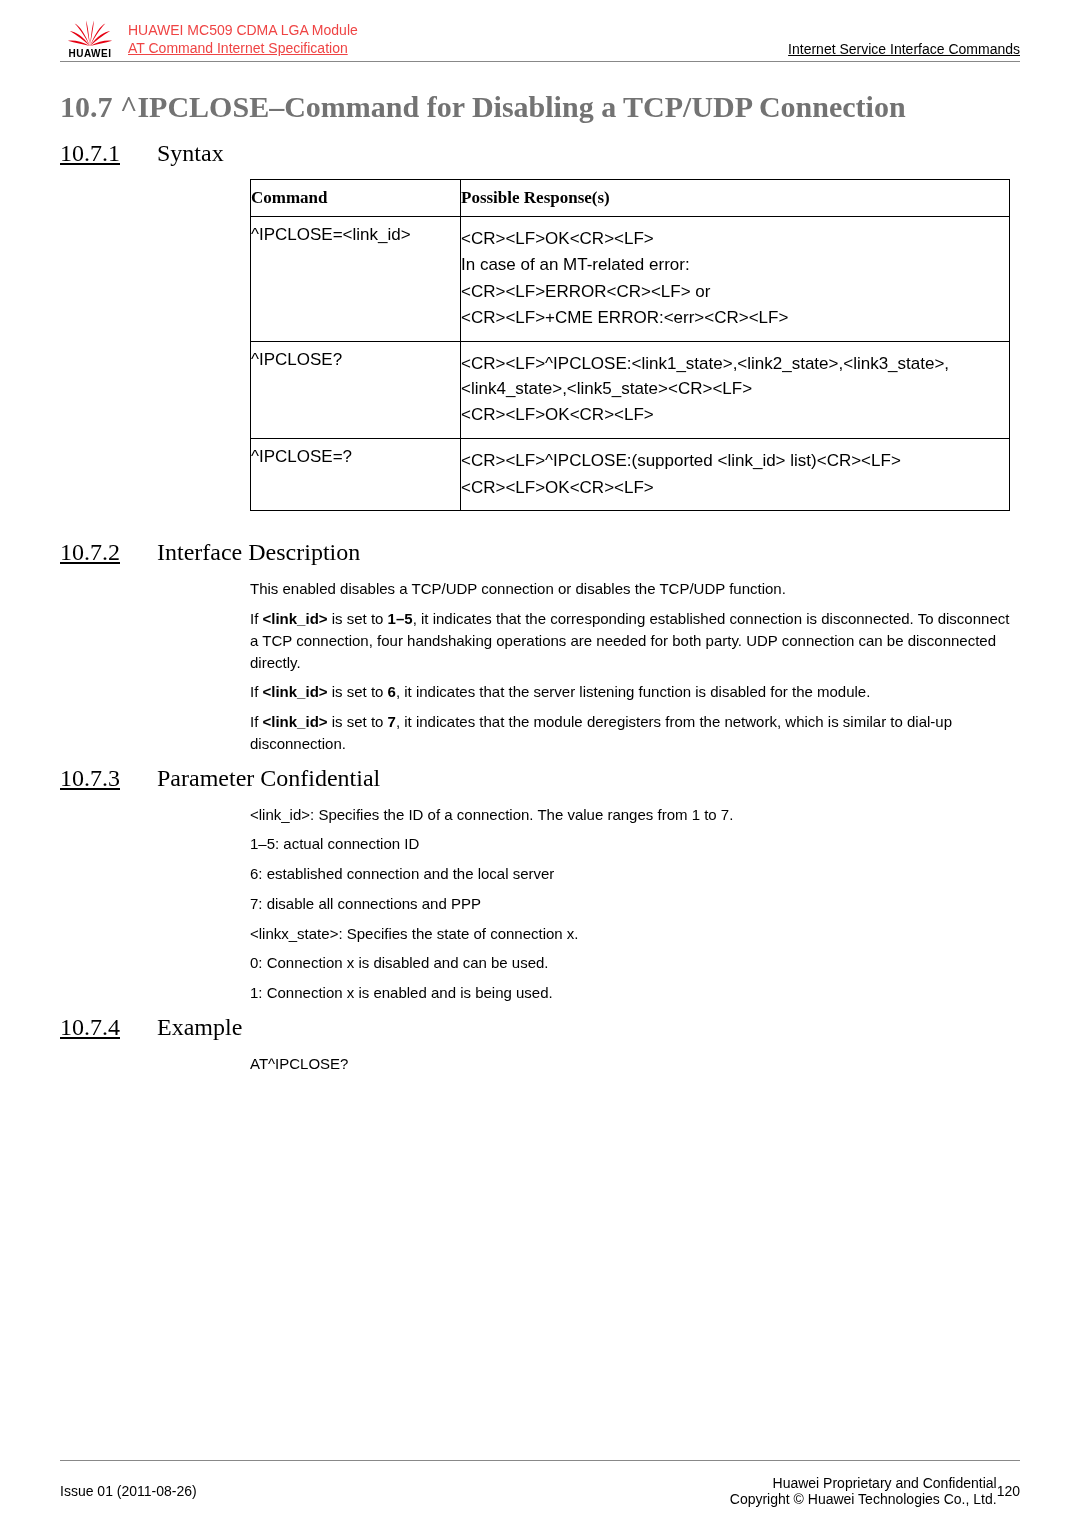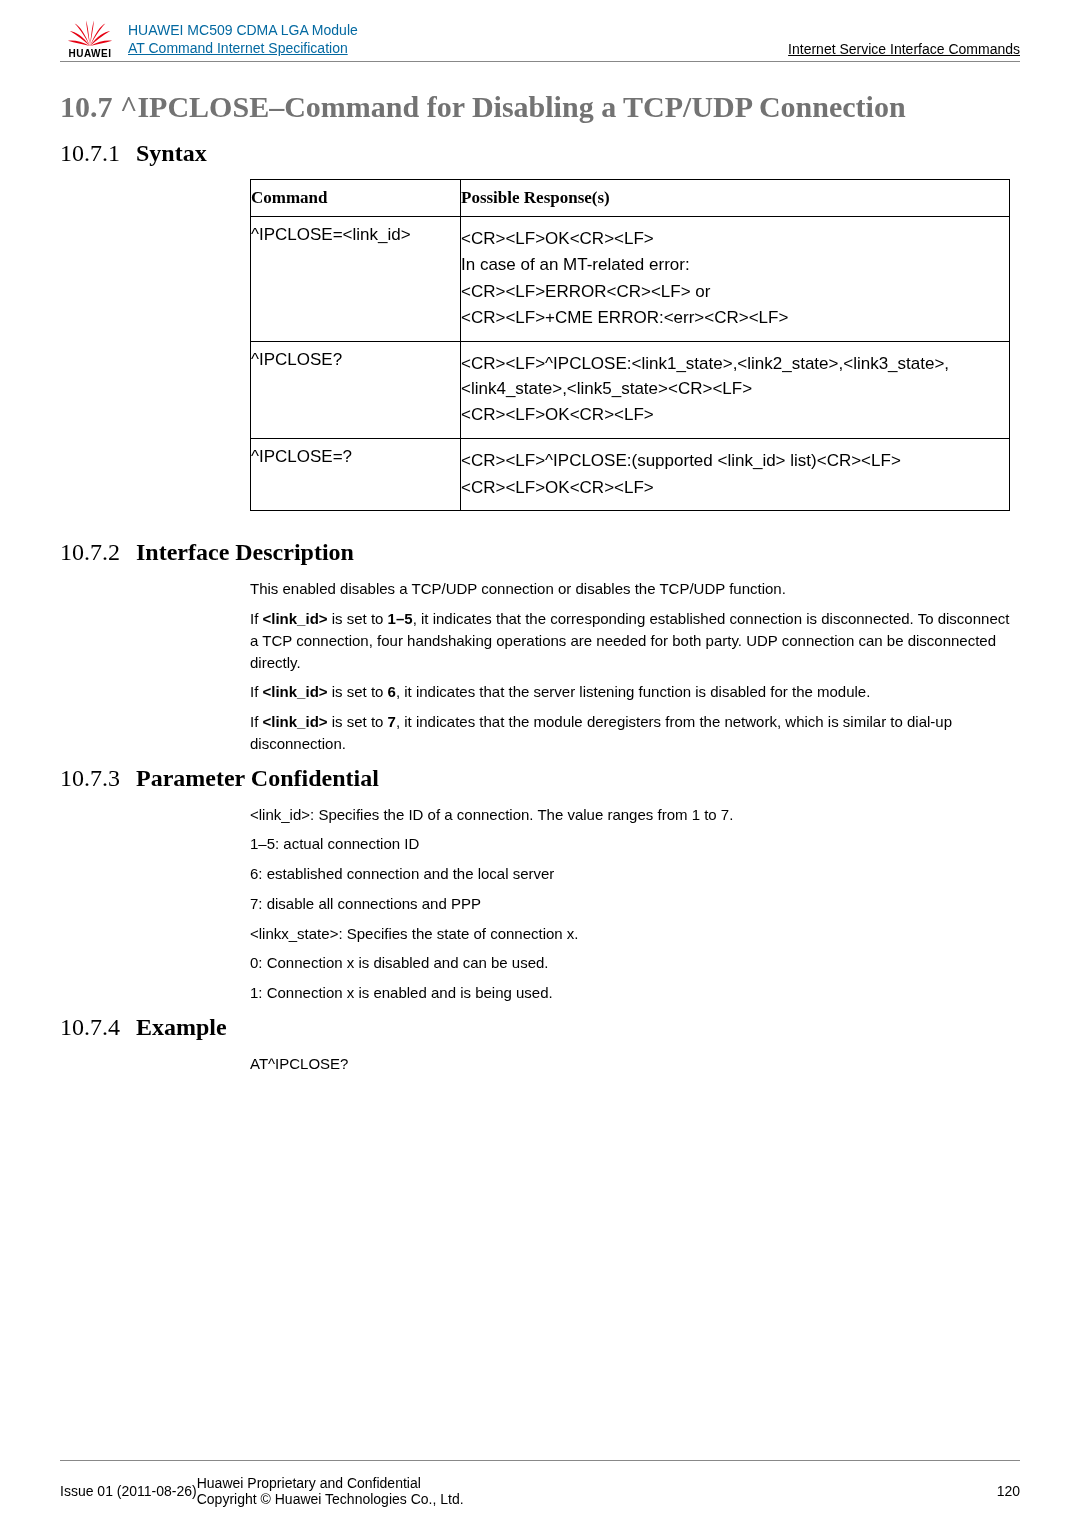--- a/index.html
+++ b/index.html
@@ -33,21 +33,21 @@
   .logo-text {
     font-size: 10px;
     font-weight: bold;
     color: #000;
     letter-spacing: 0.5px;
     margin-top: -2px;
   }
   .header-titles {
     flex: 1;
     font-size: 14px;
-    color: #0369a1;
+    color: #ef4444;
     line-height: 1.3;
     padding-bottom: 2px;
     text-decoration: underline;
     text-decoration-color: rgba(0,0,0,0);
   }
   .header-titles .line { display: block; }
   .header-titles .uline { text-decoration: underline; }
   .header-right {
     font-size: 14px;
     text-align: right;
@@ -62,22 +62,22 @@
     font-weight: bold;
     margin: 26px 0 14px 0;
     line-height: 1.25;
   }
   h2.subsection {
     font-family: "Book Antiqua", Palatino, serif;
     font-size: 24px;
     font-weight: normal;
     margin: 10px 0 12px 0;
   }
-  h2.subsection .num { margin-right: 10px; }
-  h2.subsection .label { font-weight: bold; }
+  h2.subsection .num { margin-right: 3px; text-decoration: underline; }
+  h2.subsection .label { font-weight: normal; margin-left: 28px; }
 
   .content-indent { margin-left: 190px; margin-right: 10px; }
 
   table.cmd-table {
     border-collapse: collapse;
     width: 100%;
     margin: 6px 0 28px 0;
   }
   table.cmd-table th, table.cmd-table td {
     border: 1px solid #000;
@@ -106,21 +106,21 @@
     bottom: 20px;
     left: 60px;
     right: 60px;
     border-top: 1px solid #888;
     padding-top: 14px;
     display: flex;
     justify-content: space-between;
     align-items: center;
     font-size: 14px;
   }
-  .footer .center { text-align: left; flex: 1; }
+  .footer .center { text-align: right; flex: 1; }
   .footer .center .l { display: block; }
 </style>
 </head>
 <body>
 
 <div class="page">
 
   <div class="header-row">
     <div class="logo-block">
       <svg class="logo-svg" viewBox="0 0 100 60">

